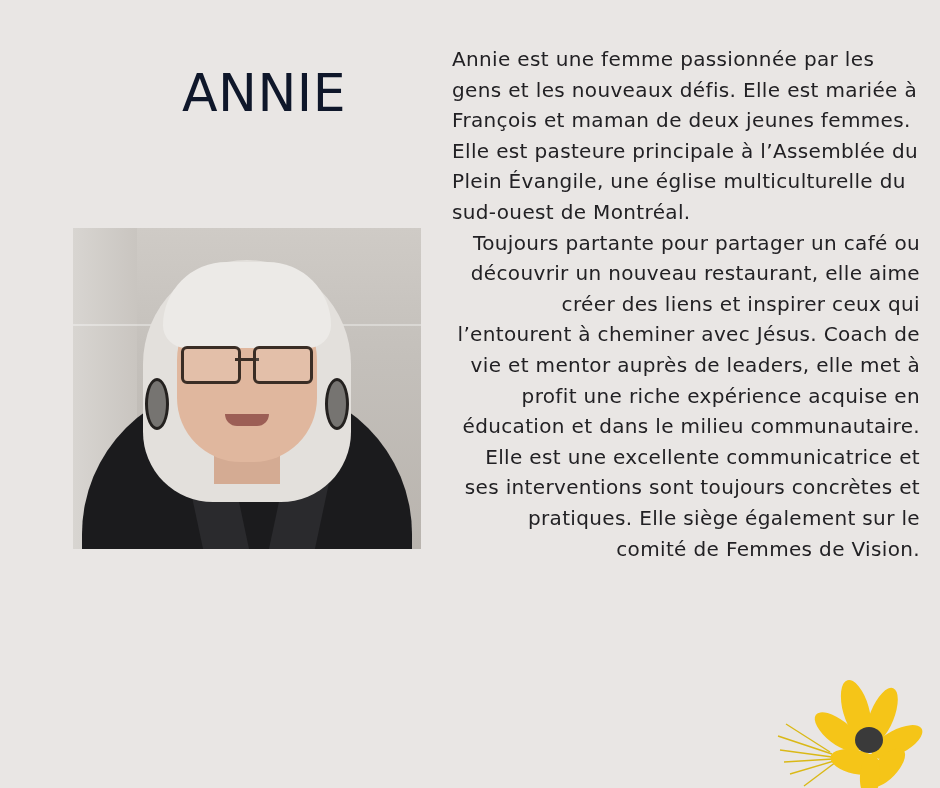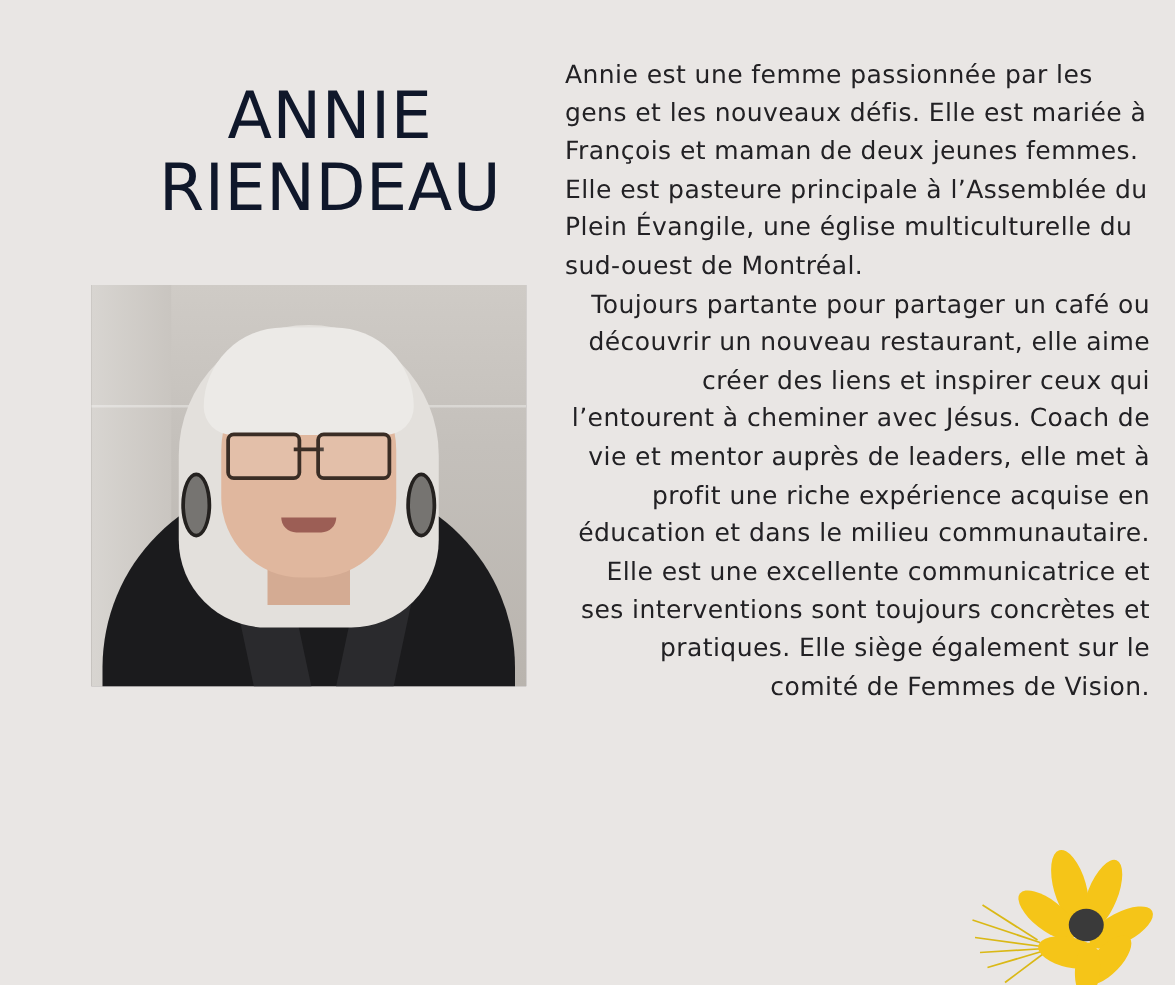--- a/index.html
+++ b/index.html
@@ -222,21 +222,20 @@
 </style>
 </head>
 <body>
 
 <div class="page">
 
   <div class="left-col">
 
     <div class="name-block">
       <span class="name-line">ANNIE</span>
-      <span class="name-line">RIENDEAU</span>
     </div>
 
     <div class="portrait">
       <div class="photo-bg"></div>
       <div class="wall-left"></div>
       <div class="wall-line"></div>
       <div class="shoulders">
         <div class="lapel-l"></div>
         <div class="lapel-r"></div>
       </div>

